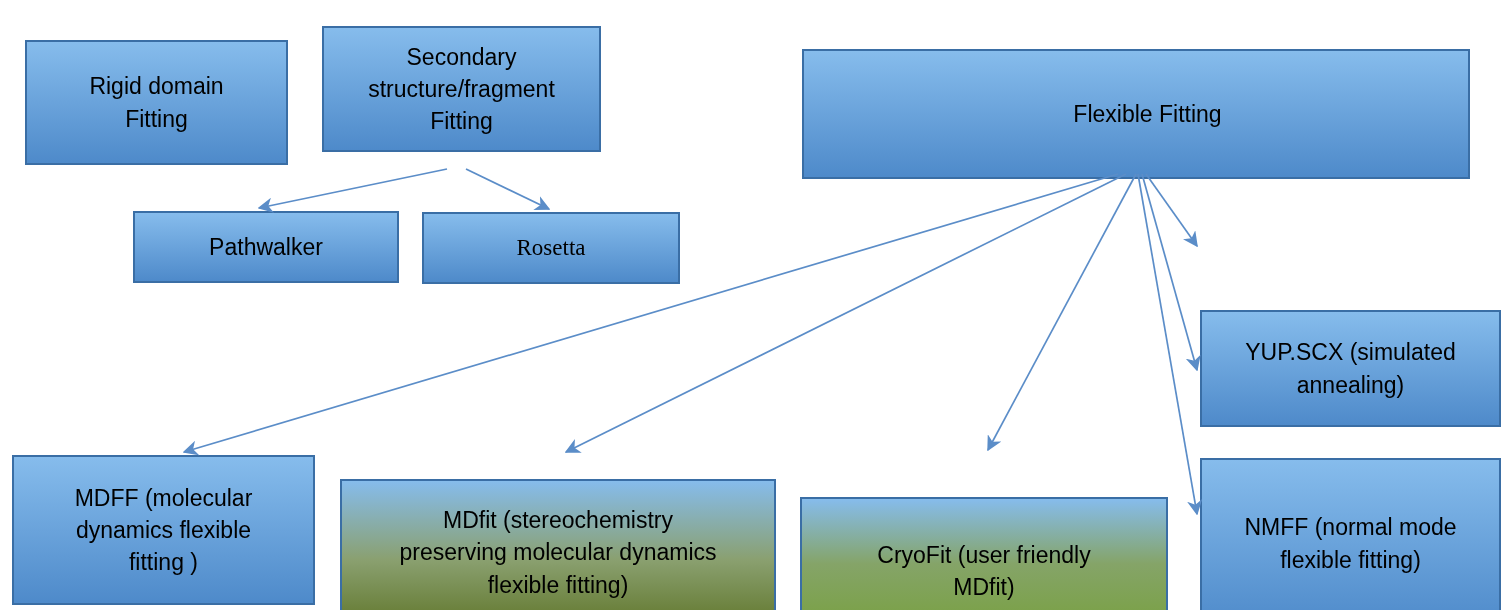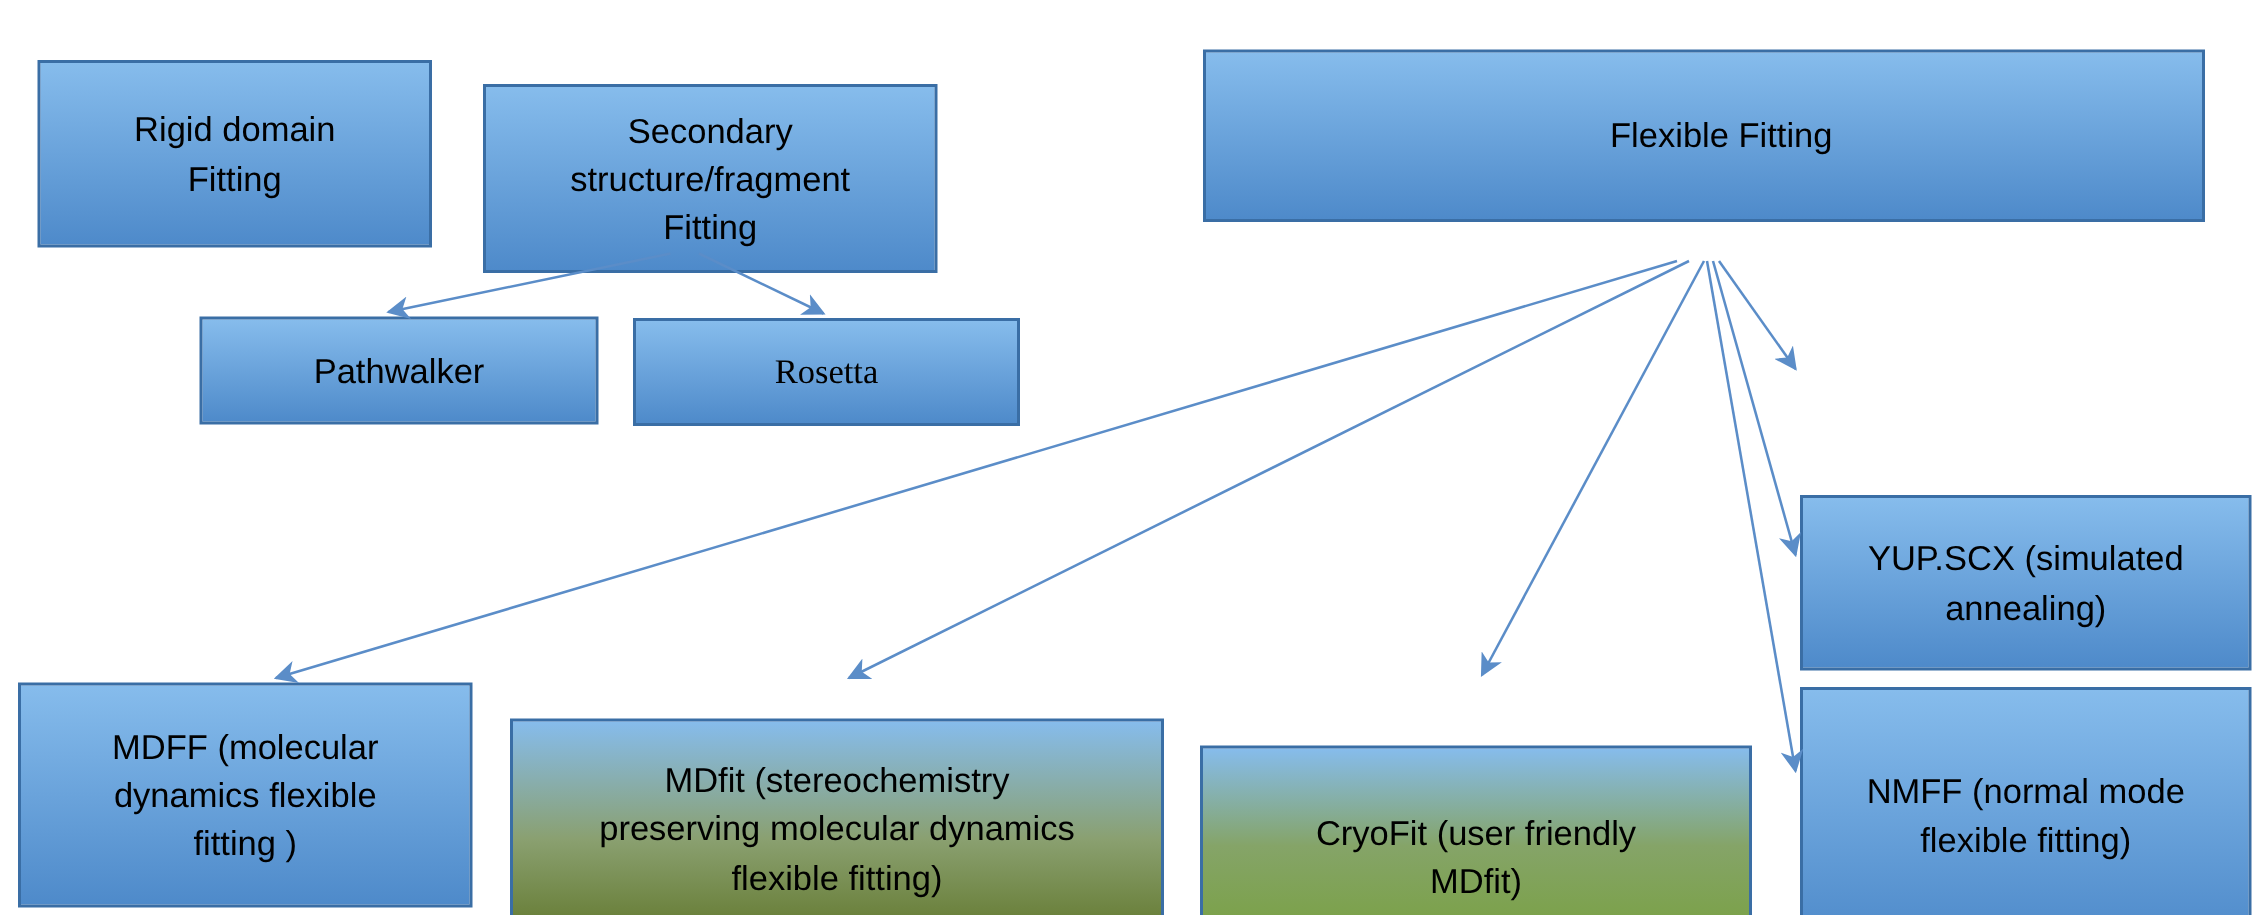--- a/index.html
+++ b/index.html
@@ -68,40 +68,40 @@
 </head>
 <body>
 
 <div id="canvas">
 
   <div class="node blue" style="left:25px; top:40px; width:263px; height:125px;">
     <span class="label">Rigid domain
 Fitting</span>
   </div>
 
-  <div class="node blue" style="left:322px; top:56px; width:303px; height:126px;">
+  <div class="node blue" style="left:322px; top:26px; width:279px; height:126px;">
     <span class="label">Secondary
 structure/fragment
 Fitting</span>
   </div>
 
-  <div class="node blue" style="left:802px; top:33px; width:668px; height:115px;padding-left:33px;">
+  <div class="node blue" style="left:802px; top:49px; width:668px; height:130px;padding-left:33px;">
     <span class="label">Flexible Fitting</span>
   </div>
 
   <div class="node blue" style="left:133px; top:211px; width:266px; height:72px;">
     <span class="label">Pathwalker</span>
   </div>
 
   <div class="node blue" style="left:422px; top:212px; width:258px; height:72px;font-family:Liberation Serif, serif;">
     <span class="label">Rosetta</span>
   </div>
 
 
-  <div class="node blue" style="left:1200px; top:330px; width:301px; height:117px;">
+  <div class="node blue" style="left:1200px; top:310px; width:301px; height:117px;">
     <span class="label">YUP.SCX (simulated
 annealing)</span>
   </div>
 
   <div class="node blue" style="left:1200px; top:458px; width:301px; height:171px;">
     <span class="label">NMFF (normal mode
 flexible fitting)</span>
   </div>
 
   <div class="node blue" style="left:12px; top:455px; width:303px; height:150px;">

